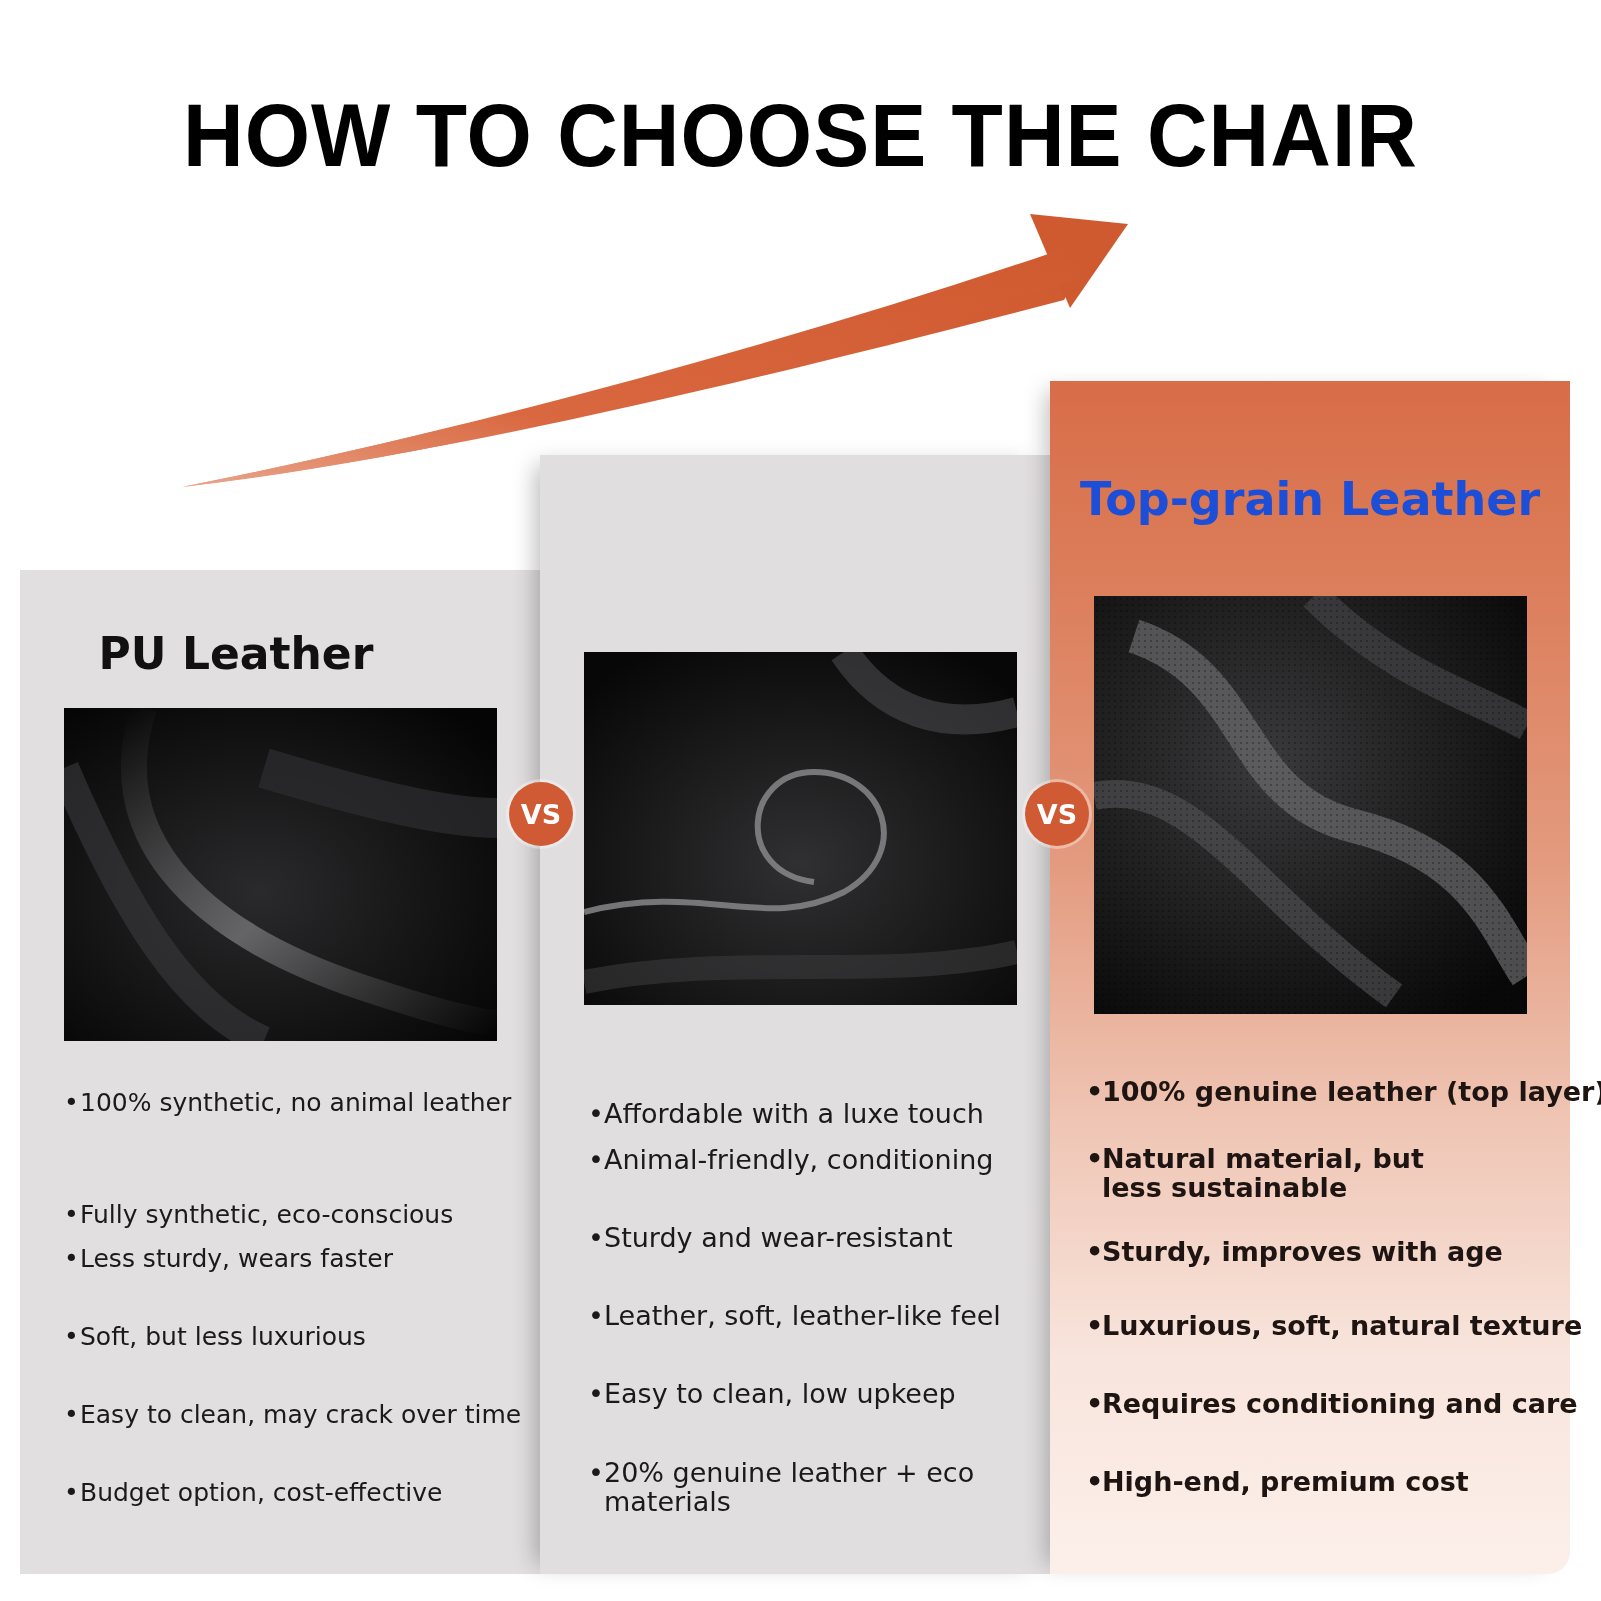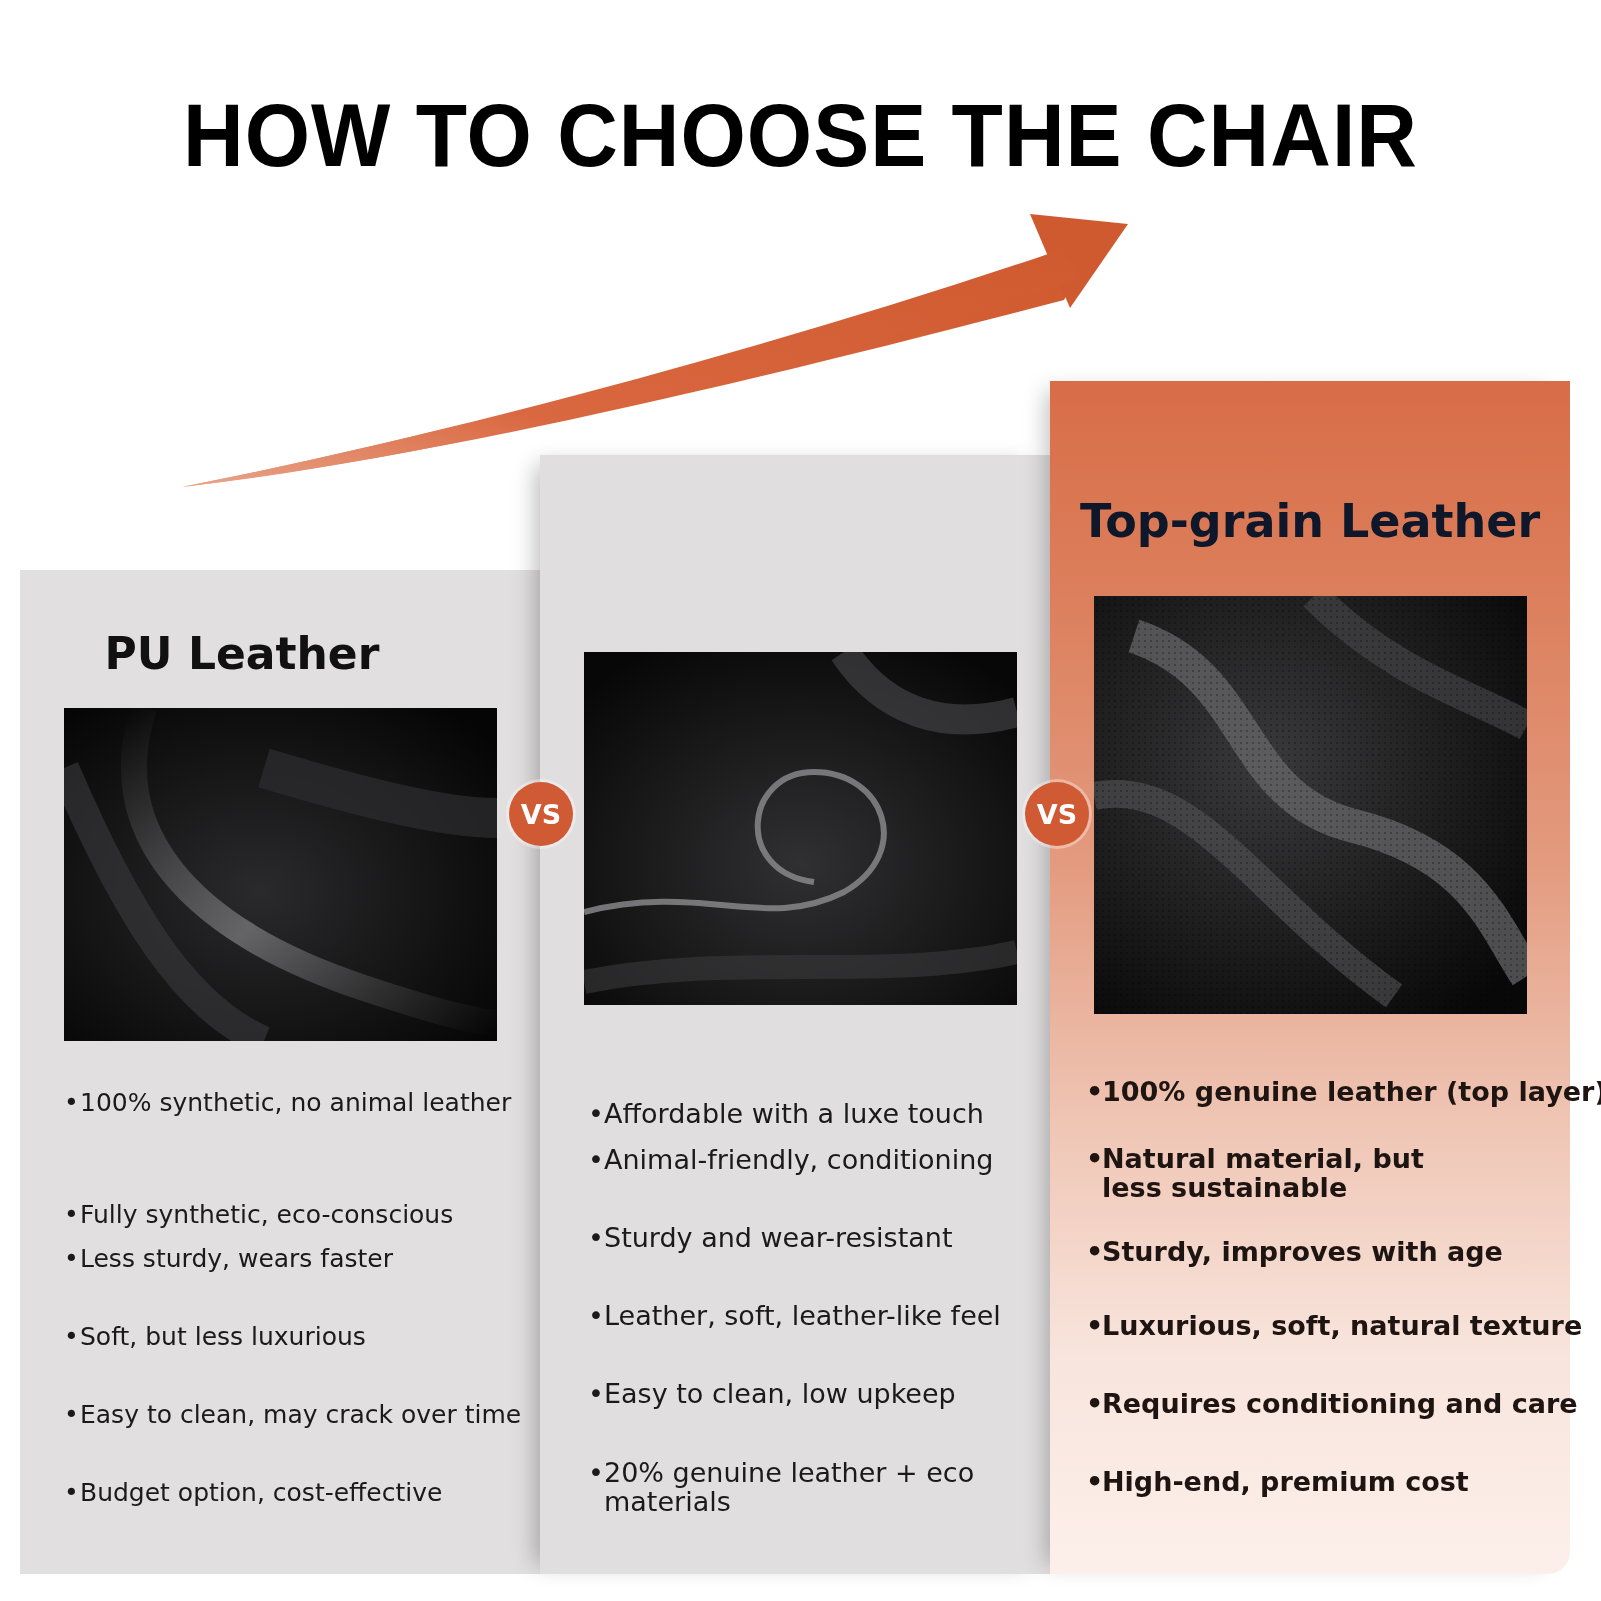--- a/index.html
+++ b/index.html
@@ -20,21 +20,21 @@
     .panel-sg { left: 540px; top: 455px; width: 510px; height: 1119px; background: #e0dedf;
       box-shadow: -14px 0 22px -10px rgba(0,0,0,0.28); }
     .panel-tg { left: 1050px; top: 381px; width: 520px; height: 1193px;
       background: linear-gradient(180deg, #d86d48 0%, #dc7f5c 18%, #e39a7e 40%, #efc5b4 62%, #f8e5dd 82%, #fcefea 100%);
       box-shadow: -14px 0 22px -10px rgba(0,0,0,0.25); border-bottom-right-radius: 22px; }
 
     .panel-title { position: absolute; left: 0; width: 100%; text-align: center; font-weight: 700; }
     .pu-title { top: 628px; font-size: 44px; color: #111; }
     .sg-title { top: 522px; font-size: 37px; line-height: 46px; color: #111; }
     .sg-title .small { font-size: 27px; }
-    .tg-title { top: 472px; font-size: 46px; color: #0f172a; margin-top: 22px; }
+    .tg-title { top: 472px; font-size: 46px; color: #1d4ed8; }
 
     .photo { position: absolute; overflow: hidden; }
     .photo svg { display: block; width: 100%; height: 100%; }
     .pu-photo { left: 64px; top: 708px; width: 433px; height: 333px; }
     .sg-photo { left: 584px; top: 652px; width: 433px; height: 353px; }
     .tg-photo { left: 1094px; top: 596px; width: 433px; height: 418px; }
 
     .bullets { position: absolute; list-style: none; }
     .bullets li { position: absolute; left: 0; white-space: nowrap; padding-left: 16px; }
     .bullets li::before { content: "•"; position: absolute; left: 0; top: 0; }
@@ -70,21 +70,21 @@
   <path d="M 1030 214 L 1128 224 L 1070 308 Z" fill="#d05a30"></path>
   <path d="M182 487 C 430 438, 760 352, 1060 250 L 1082 278 C 760 378, 440 458, 182 487 Z" fill="url(#ag)"></path>
 </svg>
 
 <div class="panel panel-pu"></div>
 
 <div class="panel panel-sg"></div>
 
 <div class="panel panel-tg"></div>
 
-<div class="panel-title pu-title" style="left:20px;width:444px;">PU Leather</div>
+<div class="panel-title pu-title" style="left:14px;width:444px;">PU Leather</div>
 <div class="panel-title sg-title" style="left:540px;width:510px;">
 </div>
 <div class="panel-title tg-title" style="left:1050px;width:520px;">Top-grain Leather</div>
 
 <div class="photo pu-photo">
   <svg viewBox="0 0 433 333" preserveAspectRatio="none">
     <defs>
       <radialGradient id="p1a" cx="0.45" cy="0.55" r="0.7">
         <stop offset="0" stop-color="#2a2a2c"></stop>
           <stop offset="1" stop-color="#050505"></stop>

